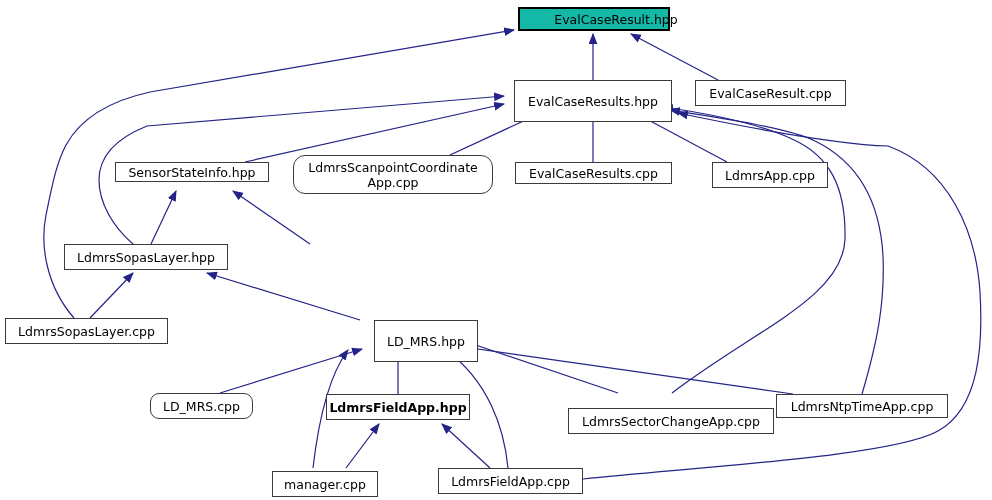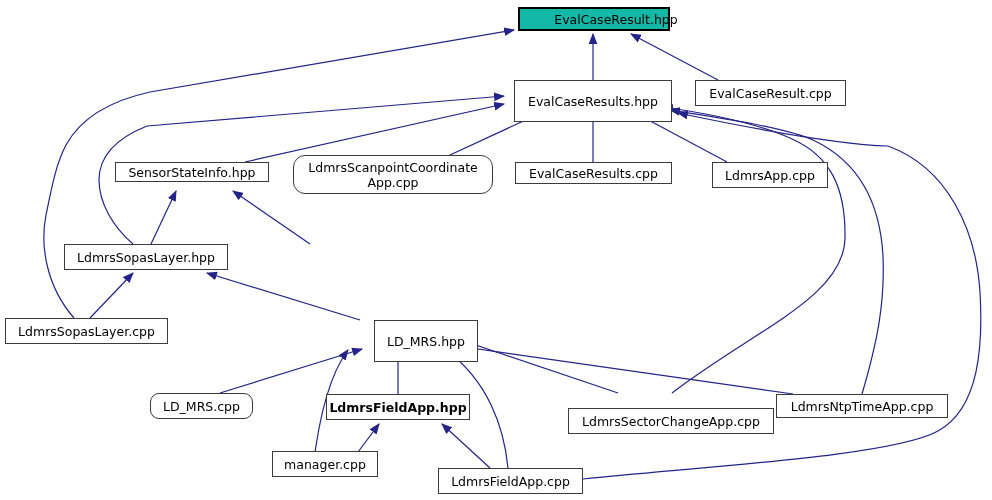--- a/index.html
+++ b/index.html
@@ -81,16 +81,16 @@
     <div class="node multiline" style="left: 293px; top: 155px; width: 200px; height: 39px; border-radius: 12px;">LdmrsScanpointCoordinate App.cpp</div>
     <div class="node" style="left: 515px; top: 162px; width: 157px; height: 22px;">EvalCaseResults.cpp</div>
     <div class="node" style="left: 712px; top: 162px; width: 116px; height: 26px;">LdmrsApp.cpp</div>
     <div class="node" style="left: 64px; top: 244px; width: 164px; height: 26px;">LdmrsSopasLayer.hpp</div>
     <div class="node" style="left: 5px; top: 318px; width: 163px; height: 26px;">LdmrsSopasLayer.cpp</div>
     <div class="node" style="left: 348px; top: 320px; width: 104px; height: 42px; margin-left: 26px;">LD_MRS.hpp</div>
     <div class="node" style="left: 150px; top: 393px; width: 103px; height: 26px; border-radius: 9px;">LD_MRS.cpp</div>
     <div class="node" style="left: 326px; top: 394px; width: 144px; height: 26px; font-weight: bold;">LdmrsFieldApp.hpp</div>
     <div class="node" style="left: 547px; top: 408px; width: 206px; height: 26px; margin-left: 21px;">LdmrsSectorChangeApp.cpp</div>
     <div class="node" style="left: 776px; top: 394px; width: 172px; height: 24px;">LdmrsNtpTimeApp.cpp</div>
-    <div class="node" style="left: 272px; top: 451px; width: 106px; height: 26px;">manager.cpp</div>
+    <div class="node" style="left: 272px; top: 471px; width: 106px; height: 26px;">manager.cpp</div>
     <div class="node" style="left: 438px; top: 468px; width: 145px; height: 26px;">LdmrsFieldApp.cpp</div>
   </div>
 </div>
 
 </body></html>

